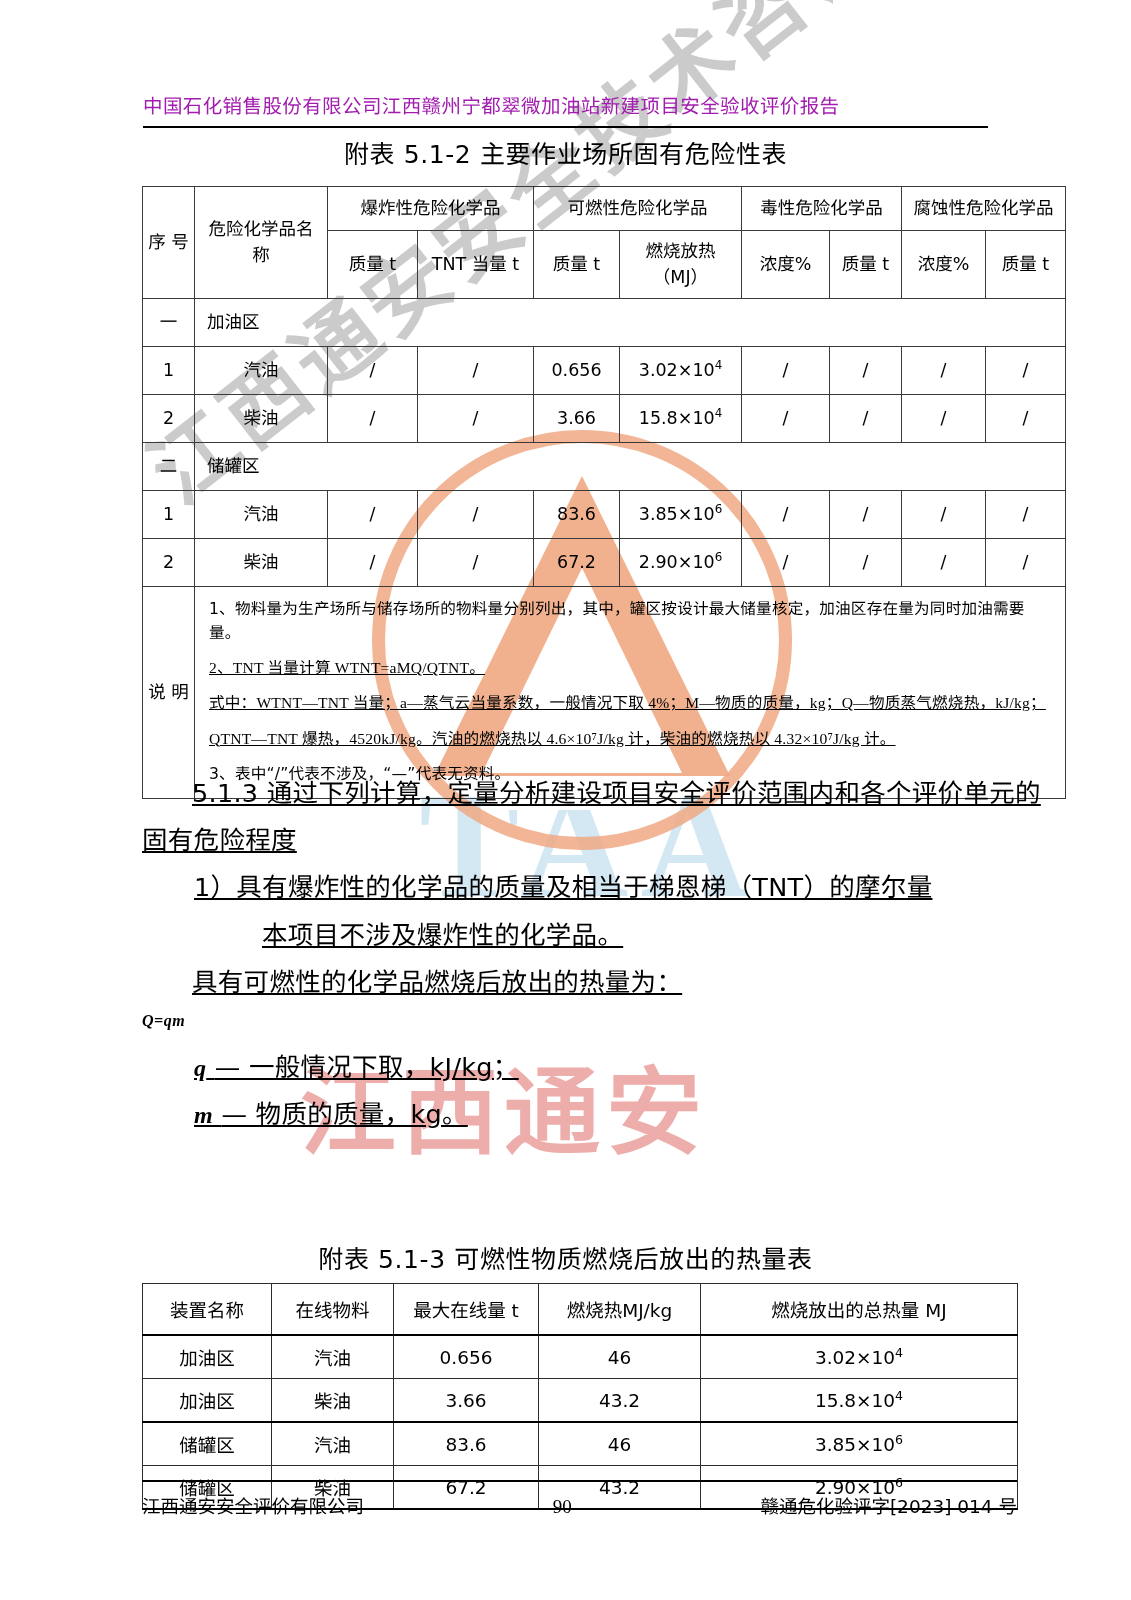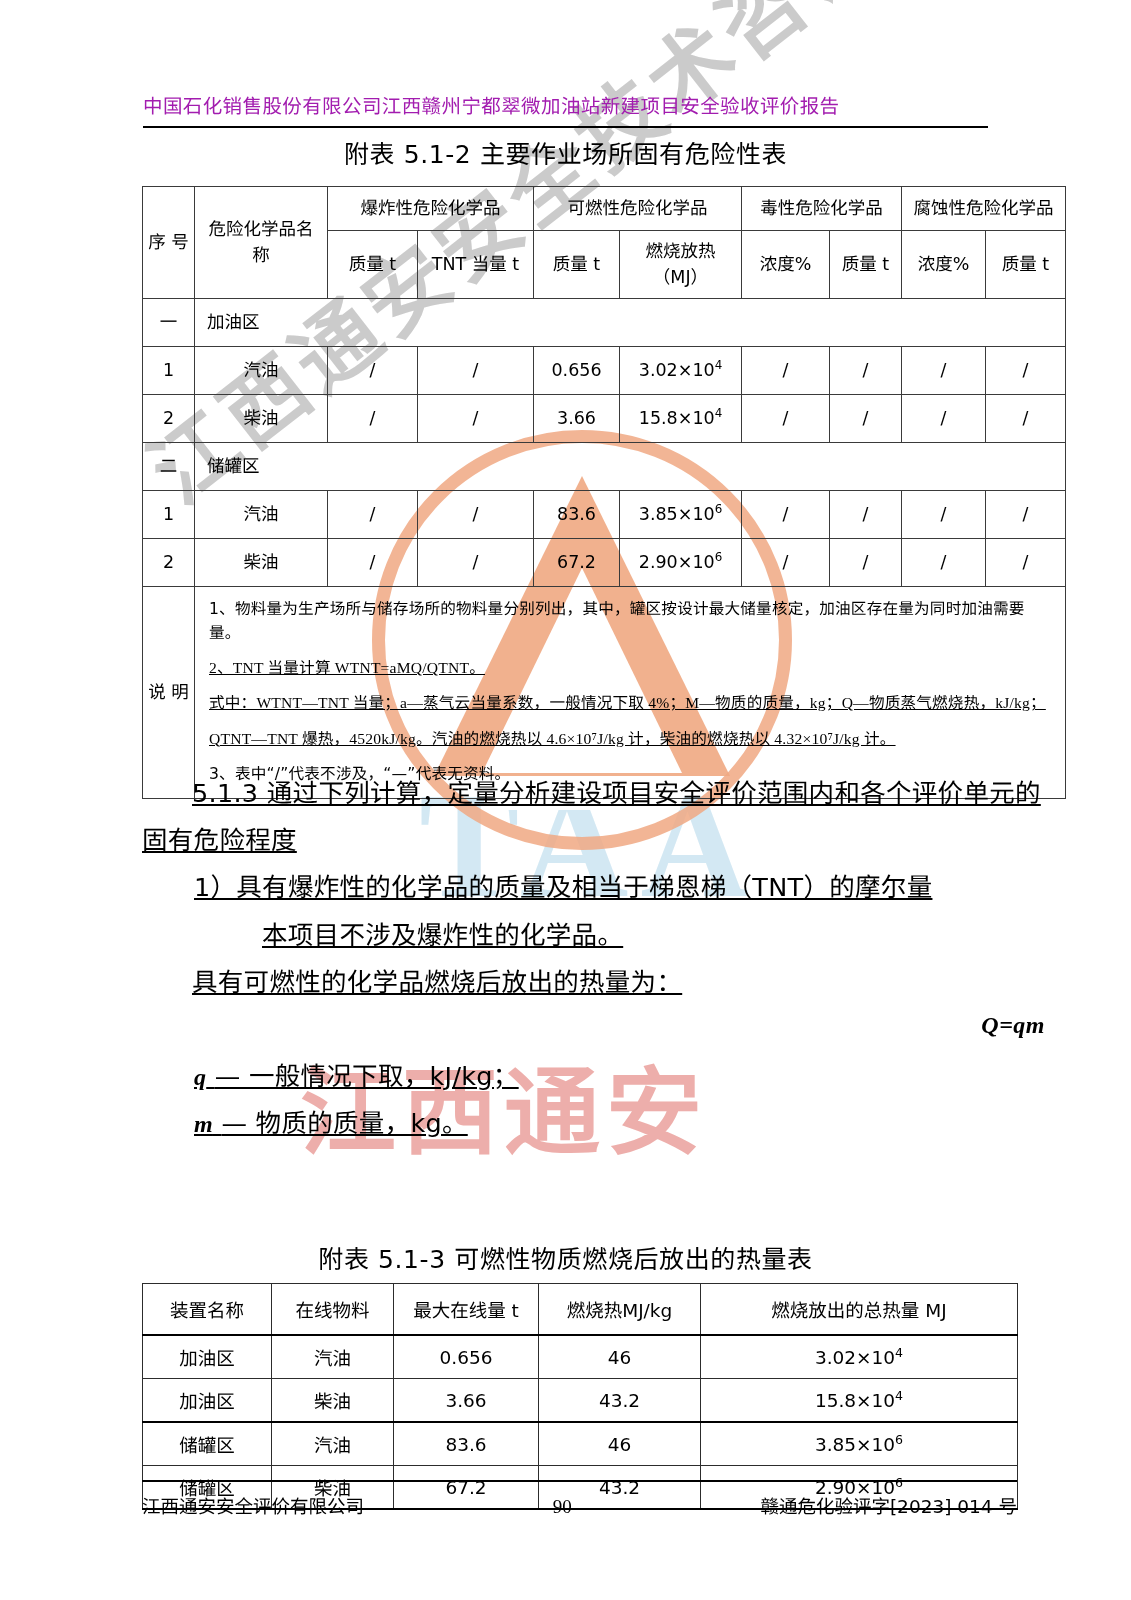--- a/index.html
+++ b/index.html
@@ -236,25 +236,25 @@
     line-height: 1.85;
     letter-spacing: .3px;
     color: #000;
     margin: 0;
     text-decoration: underline;
   }
   .para.indent1 { text-indent: 50px; }
   .para.indent2 { padding-left: 52px; }
   .para.indent3 { padding-left: 120px; }
   .formula {
-    text-align: right;
+    text-align: left;
     font-family: "Liberation Serif", "DejaVu Serif", serif;
     font-style: italic;
     font-weight: bold;
-    font-size: 24px;
+    font-size: 16px;
     margin: 6px 0 14px 0;
     letter-spacing: .5px;
     color: #000;
   }
   .var {
     font-family: "Liberation Serif", "DejaVu Serif", serif;
     font-style: italic;
     font-weight: bold;
     font-size: 24px;
   }

